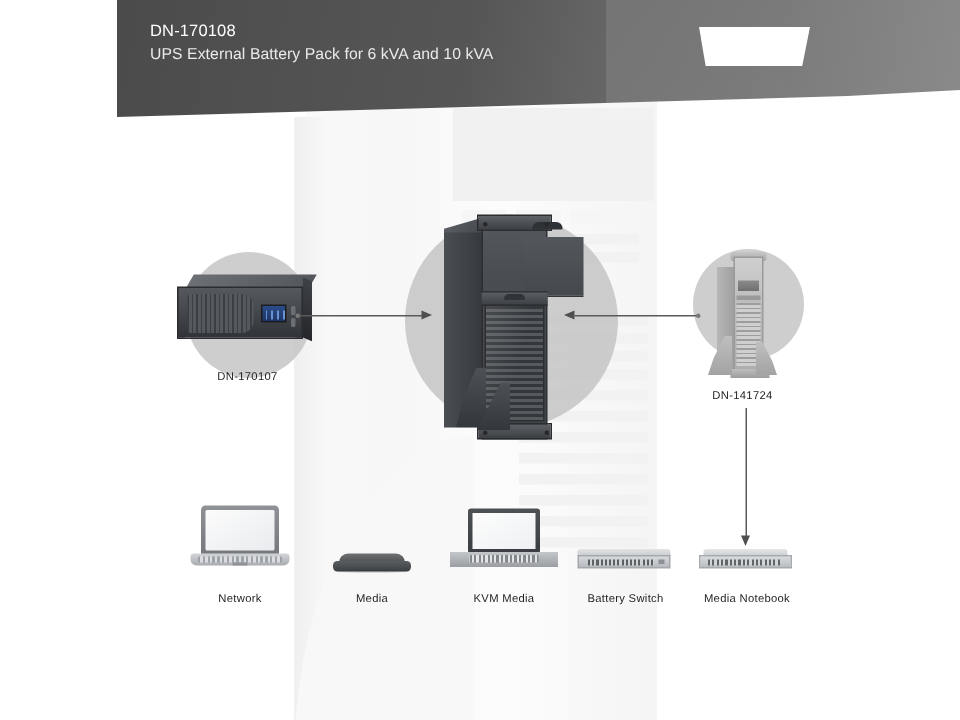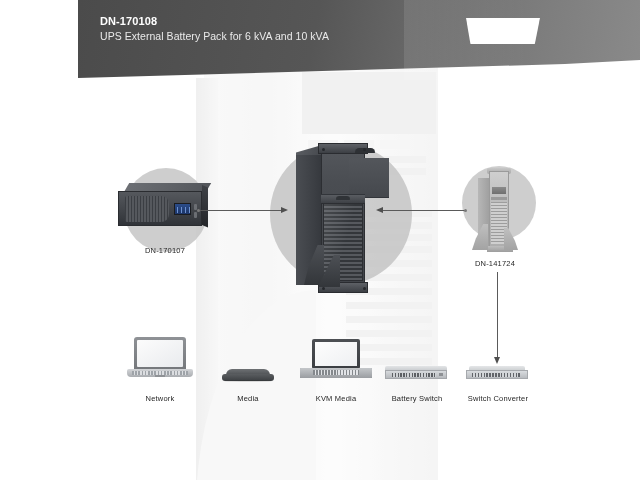--- a/index.html
+++ b/index.html
@@ -44,21 +44,21 @@
   }
   .banner-text {
     position: absolute;
     left: 22px;
     top: 14px;
     color: #f2f2f2;
     line-height: 14.5px;
   }
   .banner-title {
     font-size: 11px;
-    font-weight: bold;
+    font-weight: normal;
     letter-spacing: 0.1px;
     color: #ffffff;
   }
   .banner-sub {
     font-size: 10.5px;
     font-weight: normal;
     letter-spacing: 0.05px;
     color: #eaeaea;
   }
 
@@ -751,15 +751,15 @@
     <div class="ns-ports"></div>
     <div class="ns-led"></div>
   </div>
   <div class="dev-label" style="left:378px;top:394px;width:78px;">Battery Switch</div>
 
   <div class="mediac">
     <div class="mc-top"></div>
     <div class="mc-face"></div>
     <div class="mc-ports"></div>
   </div>
-  <div class="dev-label" style="left:458px;top:394px;width:80px;">Switch Converter</div>
+  <div class="dev-label" style="left:458px;top:394px;width:80px;">Media Notebook</div>
 
 </div>
 
 </body></html>

